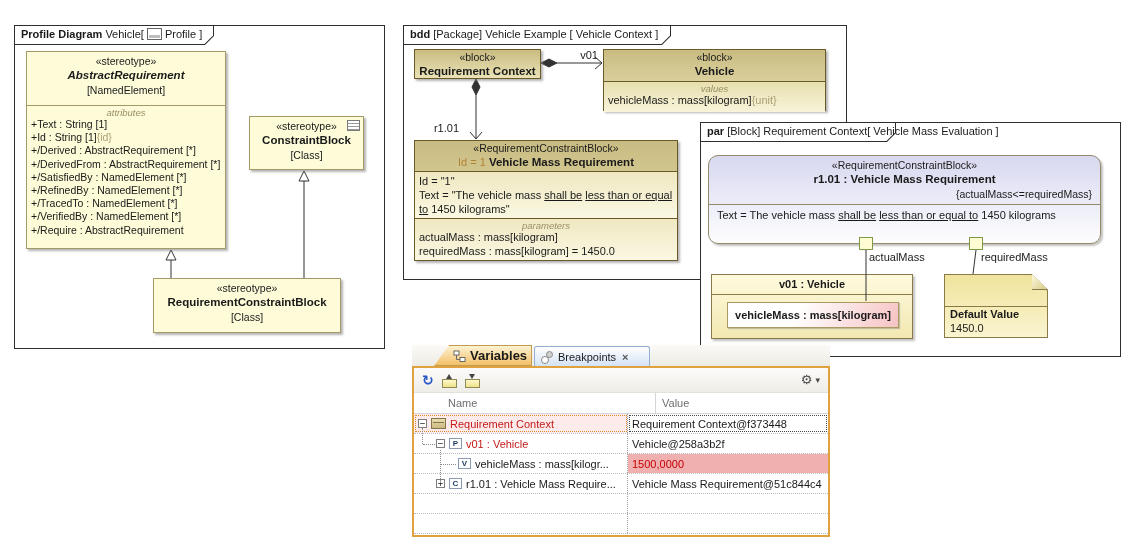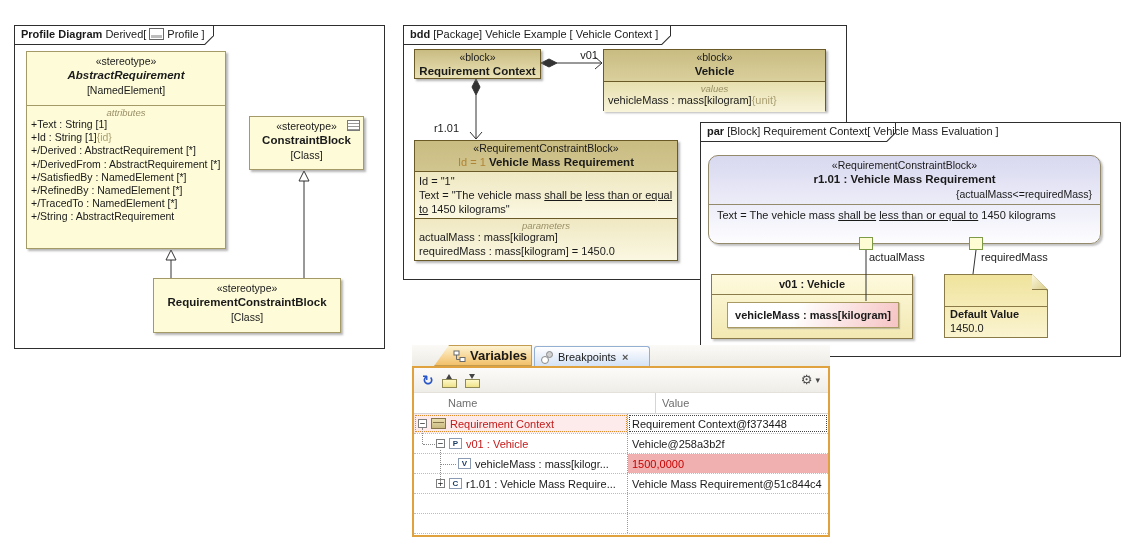--- a/index.html
+++ b/index.html
@@ -131,40 +131,41 @@
     <svg class="wires" width="369" height="322">
       <line x1="156" y1="234" x2="156" y2="252"></line>
       <polygon class="hollow" points="156,224 151,234 161,234"></polygon>
       <line x1="289" y1="155" x2="289" y2="252"></line>
       <polygon class="hollow" points="289,145 284,155 294,155"></polygon>
     </svg>
     <div class="ftab" style="width:200px;">
       <div class="ftab-b"></div>
         <div class="ftab-i"></div>
       <div class="ftab-c"><b>Profile Diagram</b>
-        <span>Derived[</span><span class="diag-icon"></span><span>Profile ]</span>
+        <span>Vehicle[</span><span class="diag-icon"></span><span>Profile ]</span>
       </div>
     </div>
 
     <div class="ybox" style="left:11px;top:25px;width:200px;height:198px;">
       <div class="yhead ctr" style="height:53px;">
         <div class="ster">«stereotype»</div>
         <div class="bname it">AbstractRequirement</div>
         <div class="meta">[NamedElement]</div>
       </div>
       <div class="complbl">attributes</div>
       <div>
         <div class="attr-row"><span>+Text : String [1]</span><span class="tag"></span></div>
         <div class="attr-row"><span>+Id : String [1]</span><span class="tag">{id}</span></div>
         <div class="attr-row"><span>+/Derived : AbstractRequirement [*]</span><span class="tag"></span></div>
         <div class="attr-row"><span>+/DerivedFrom : AbstractRequirement [*]</span><span class="tag"></span></div>
         <div class="attr-row"><span>+/SatisfiedBy : NamedElement [*]</span><span class="tag"></span></div>
         <div class="attr-row"><span>+/RefinedBy : NamedElement [*]</span><span class="tag"></span></div>
         <div class="attr-row"><span>+/TracedTo : NamedElement [*]</span><span class="tag"></span></div>
-        <div class="attr-row"><span>+/String : AbstractRequirement</span><span class="tag"></span></div>
+        <div class="attr-row"><span>+/VerifiedBy : NamedElement [*]</span><span class="tag"></span></div>
+        <div class="attr-row"><span>+/Require : AbstractRequirement</span><span class="tag"></span></div>
       </div>
     </div>
 
     <div class="ybox ctr" style="left:234px;top:90px;width:115px;height:54px;">
       <span class="corner-icon"></span>
       <div class="ster">«stereotype»</div>
       <div class="bname">ConstraintBlock</div>
       <div class="meta">[Class]</div>
     </div>
 

